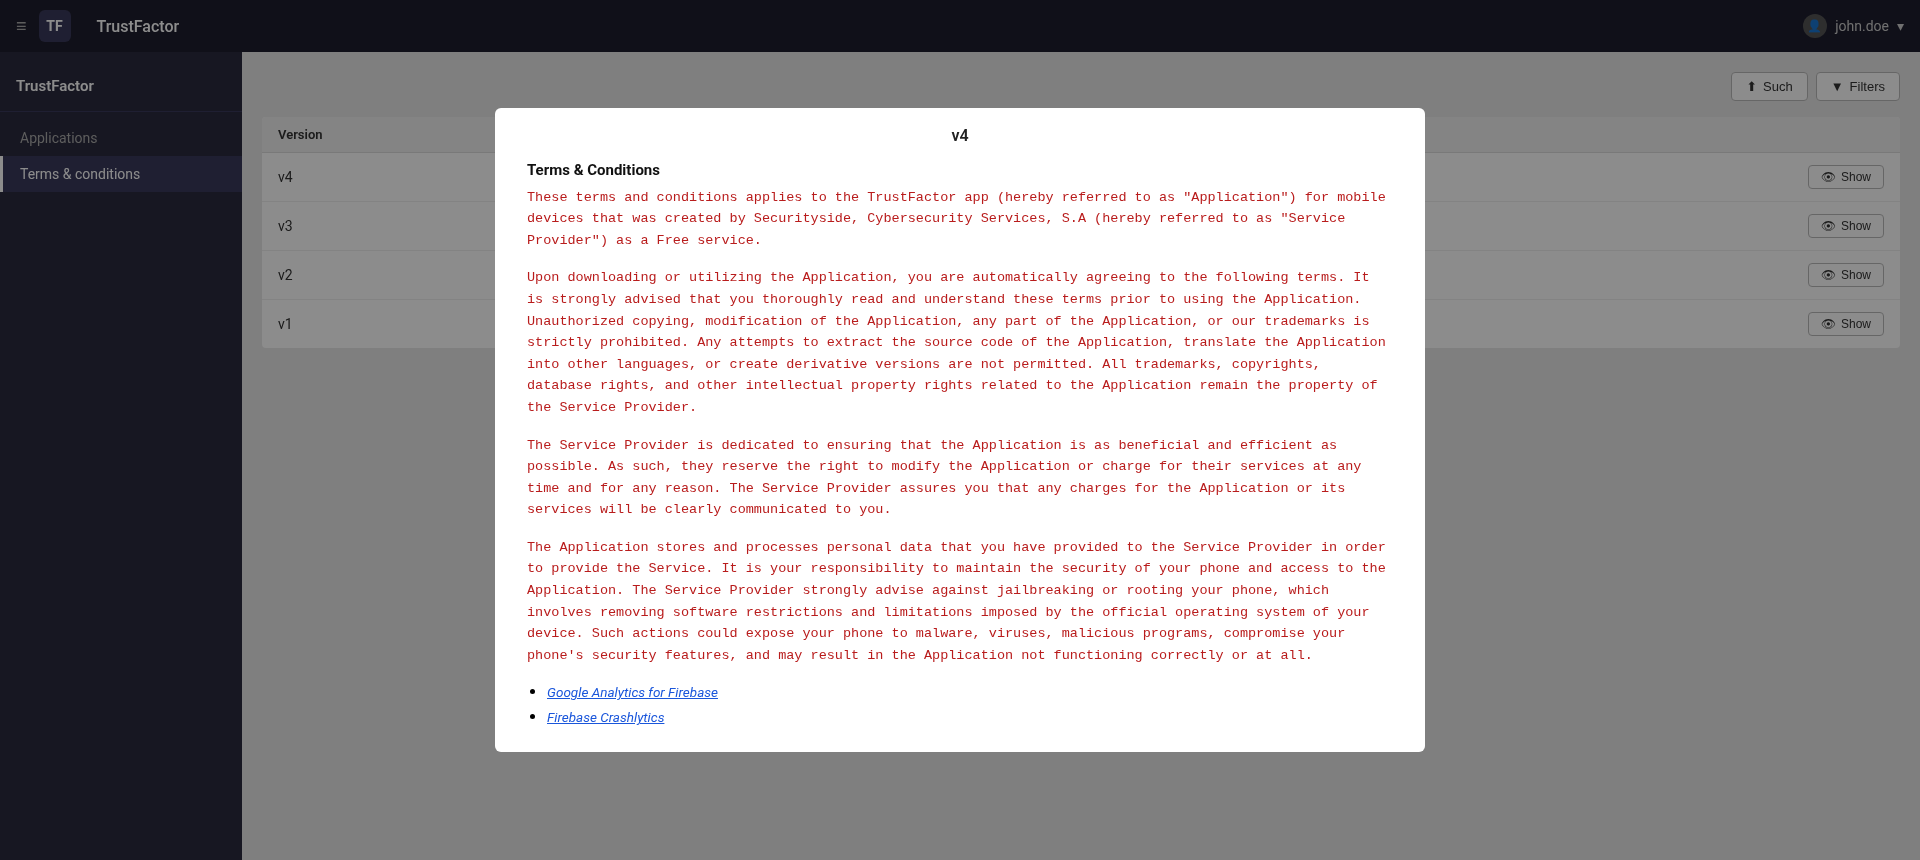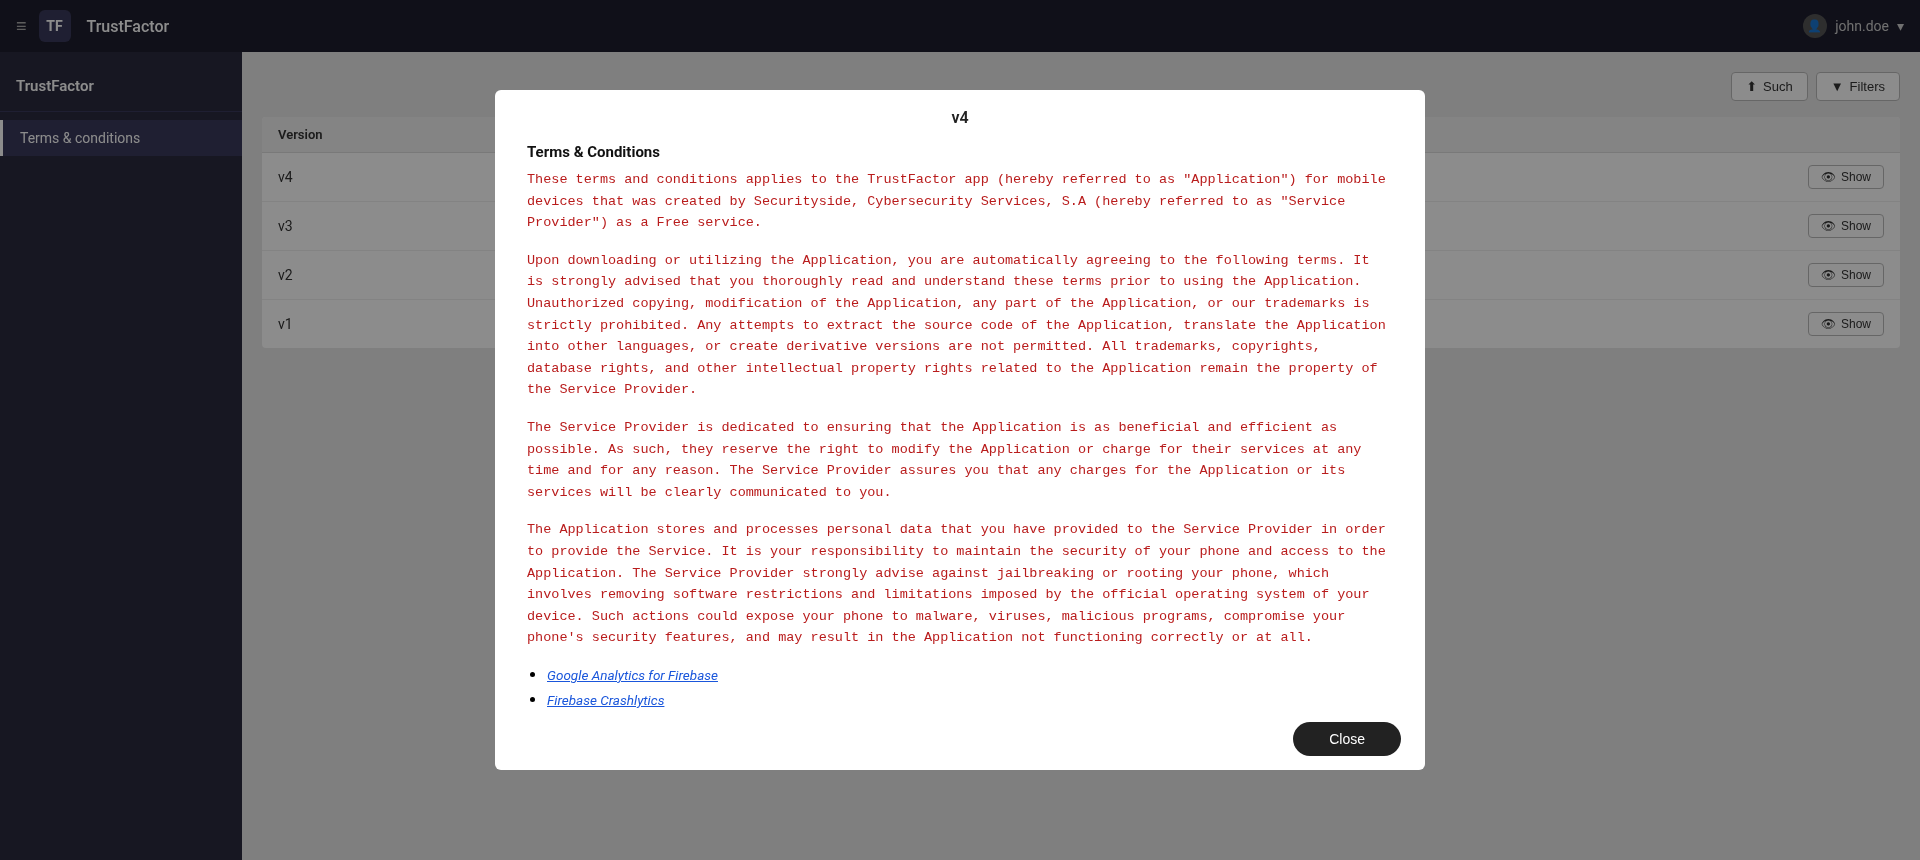--- a/index.html
+++ b/index.html
@@ -23,21 +23,21 @@
       gap: 12px;
     }
     .hamburger-icon {
       color: #aaa;
       font-size: 18px;
       cursor: pointer;
     }
     .brand {
       display: flex;
       align-items: center;
-      gap: 16px;
+      gap: 26px;
     }
     .brand-logo {
       width: 32px;
       height: 32px;
       background: #3a3a5c;
       border-radius: 6px;
       display: flex;
       align-items: center;
       justify-content: center;
       color: #fff;
@@ -270,20 +270,23 @@
     <span>john.doe</span>
     <span>▾</span>
   </div>
 </nav>
 
 <div class="app-body">
 
   <aside class="sidebar">
     <div class="sidebar-brand-section">
       <span class="sidebar-app-name">TrustFactor</span>
+    </div>
+    <div class="sidebar-item">
+      <span>Applications</span>
     </div>
     <div class="sidebar-item active">
       <span>Terms &amp; conditions</span>
     </div>
   </aside>
 
   <main class="main-content">
     <div class="main-toolbar">
       <button class="toolbar-btn">
         <span>⬆</span>
@@ -344,17 +347,14 @@
       <p class="modal-text">The Application stores and processes personal data that you have provided to the Service Provider in order to provide the Service. It is your responsibility to maintain the security of your phone and access to the Application. The Service Provider strongly advise against jailbreaking or rooting your phone, which involves removing software restrictions and limitations imposed by the official operating system of your device. Such actions could expose your phone to malware, viruses, malicious programs, compromise your phone's security features, and may result in the Application not functioning correctly or at all.</p>
       <ul class="modal-links">
         <li>
           <a href="#">Google Analytics for Firebase</a>
         </li>
         <li>
           <a href="#">Firebase Crashlytics</a>
         </li>
       </ul>
     </div>
-    <div class="modal-footer">
-      <button class="close-btn">Close</button>
-    </div>
   </div>
 </div>
 
 </body></html>

